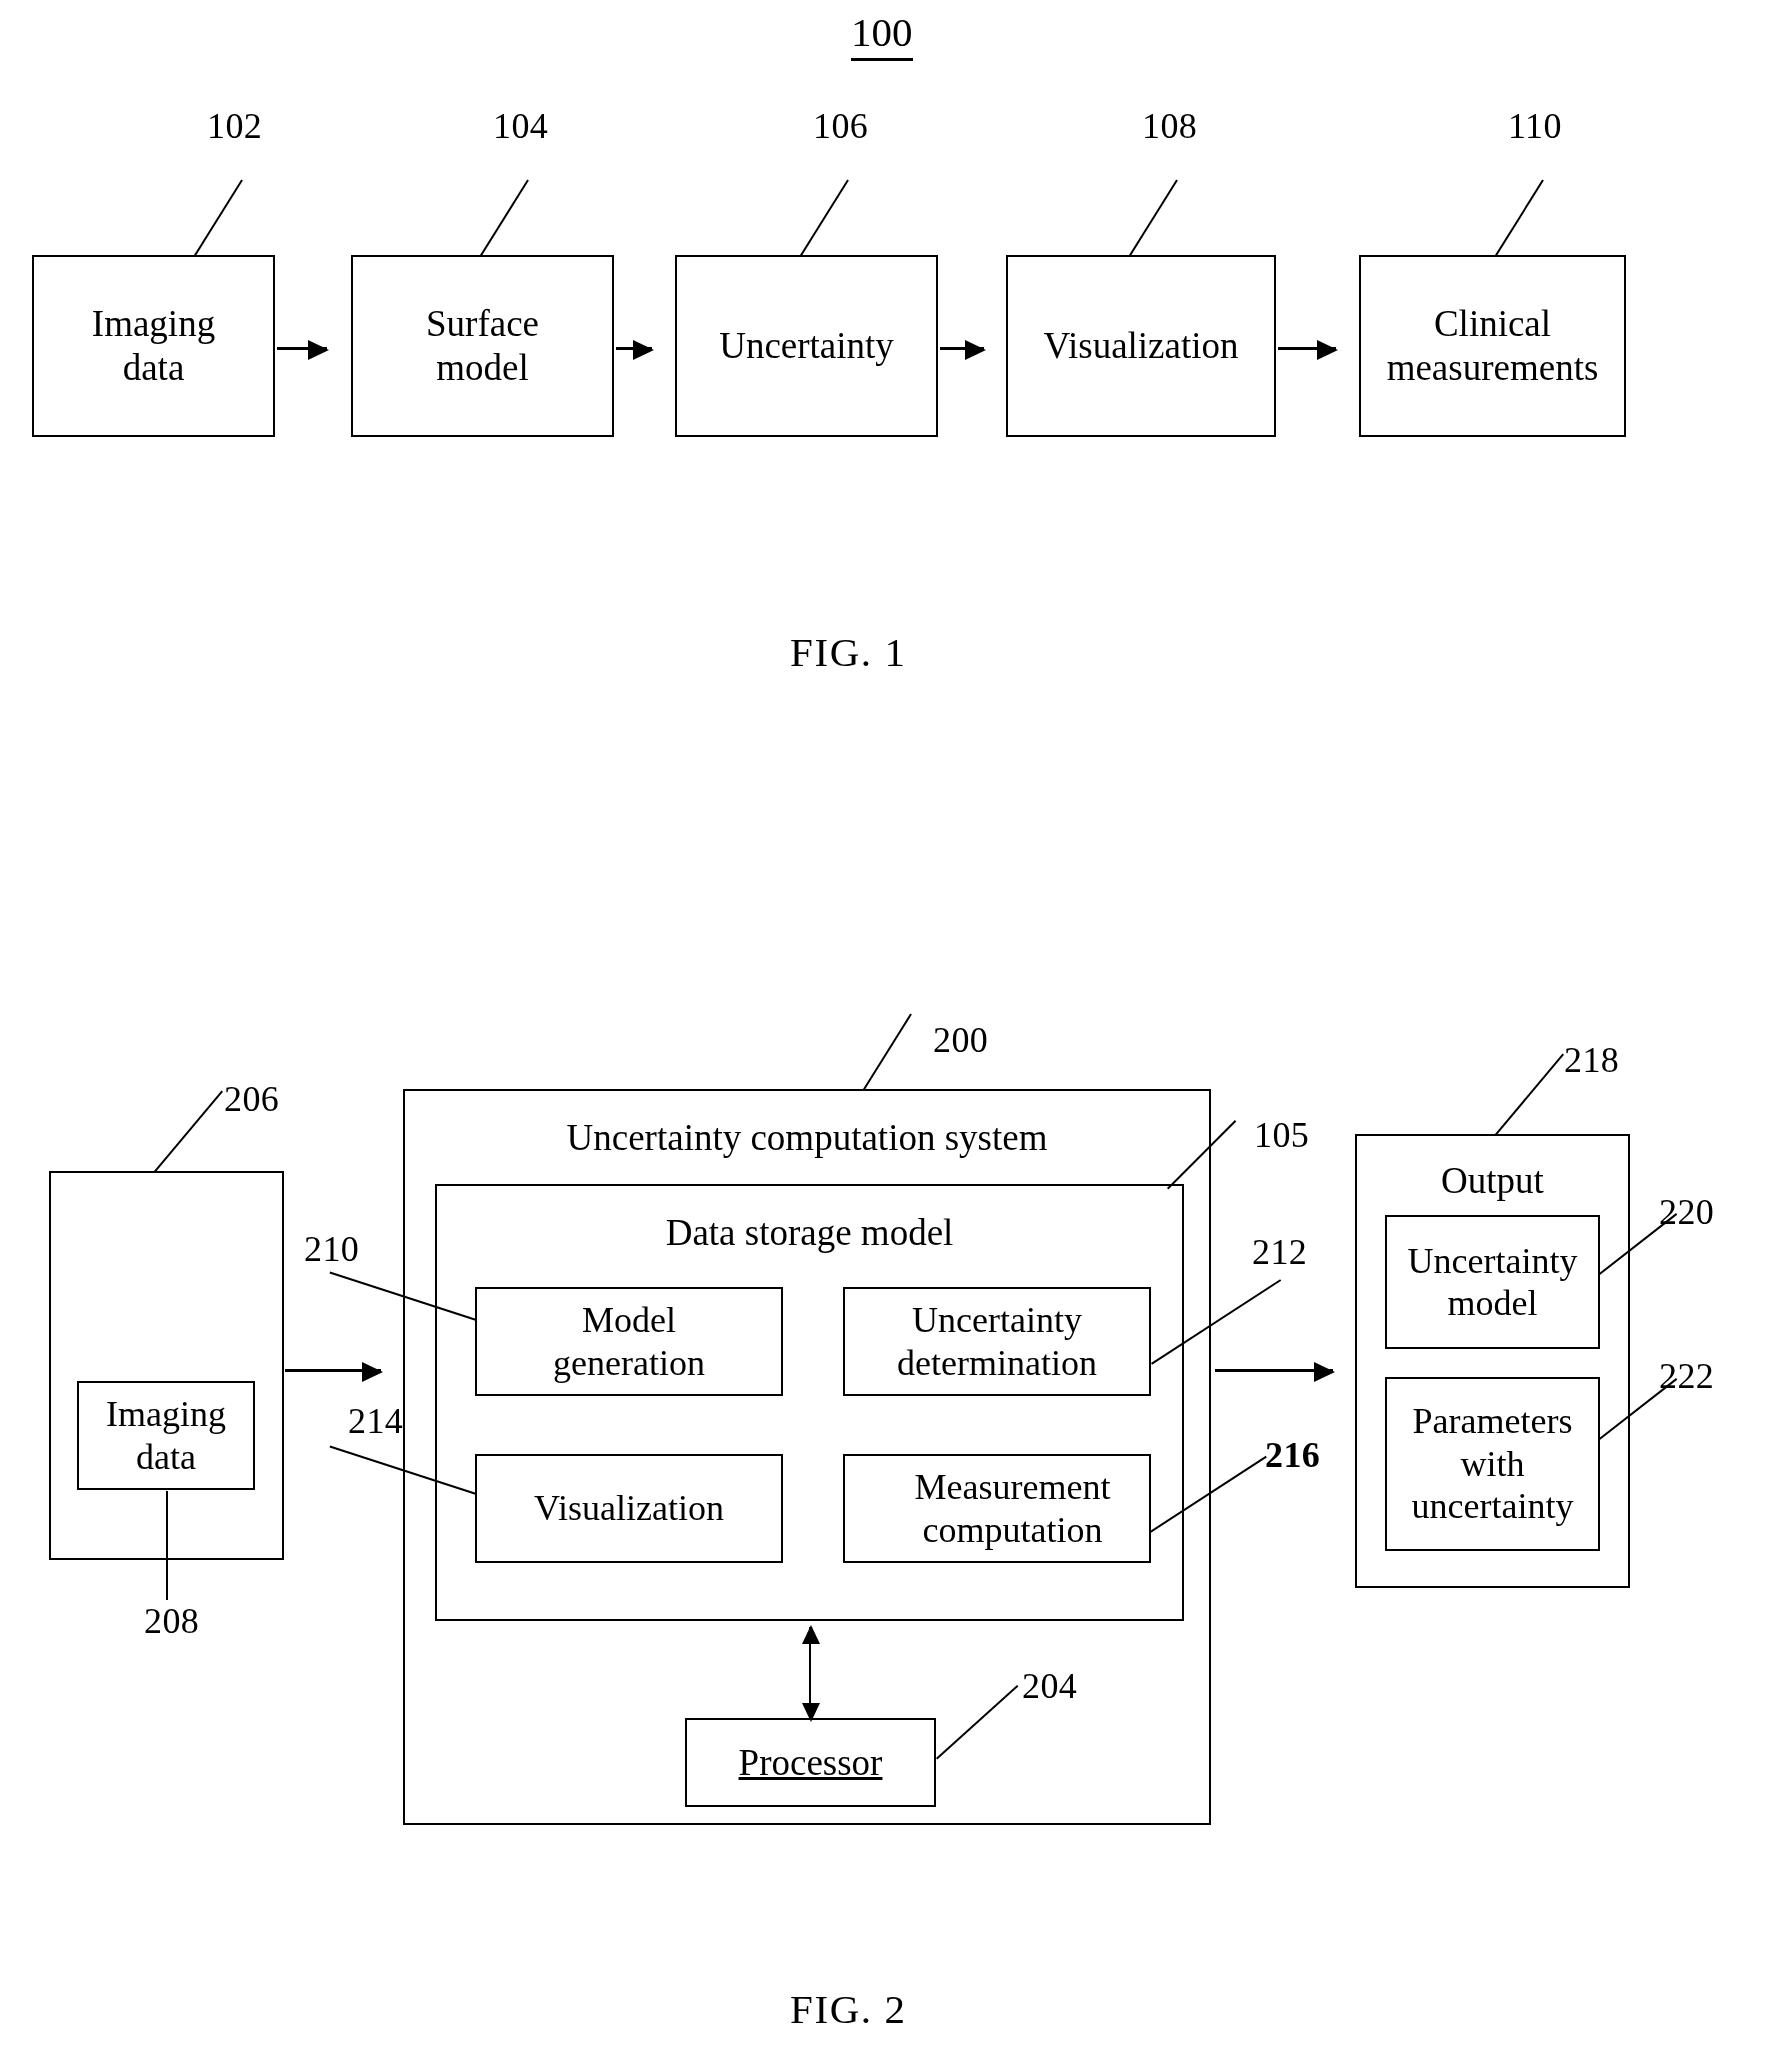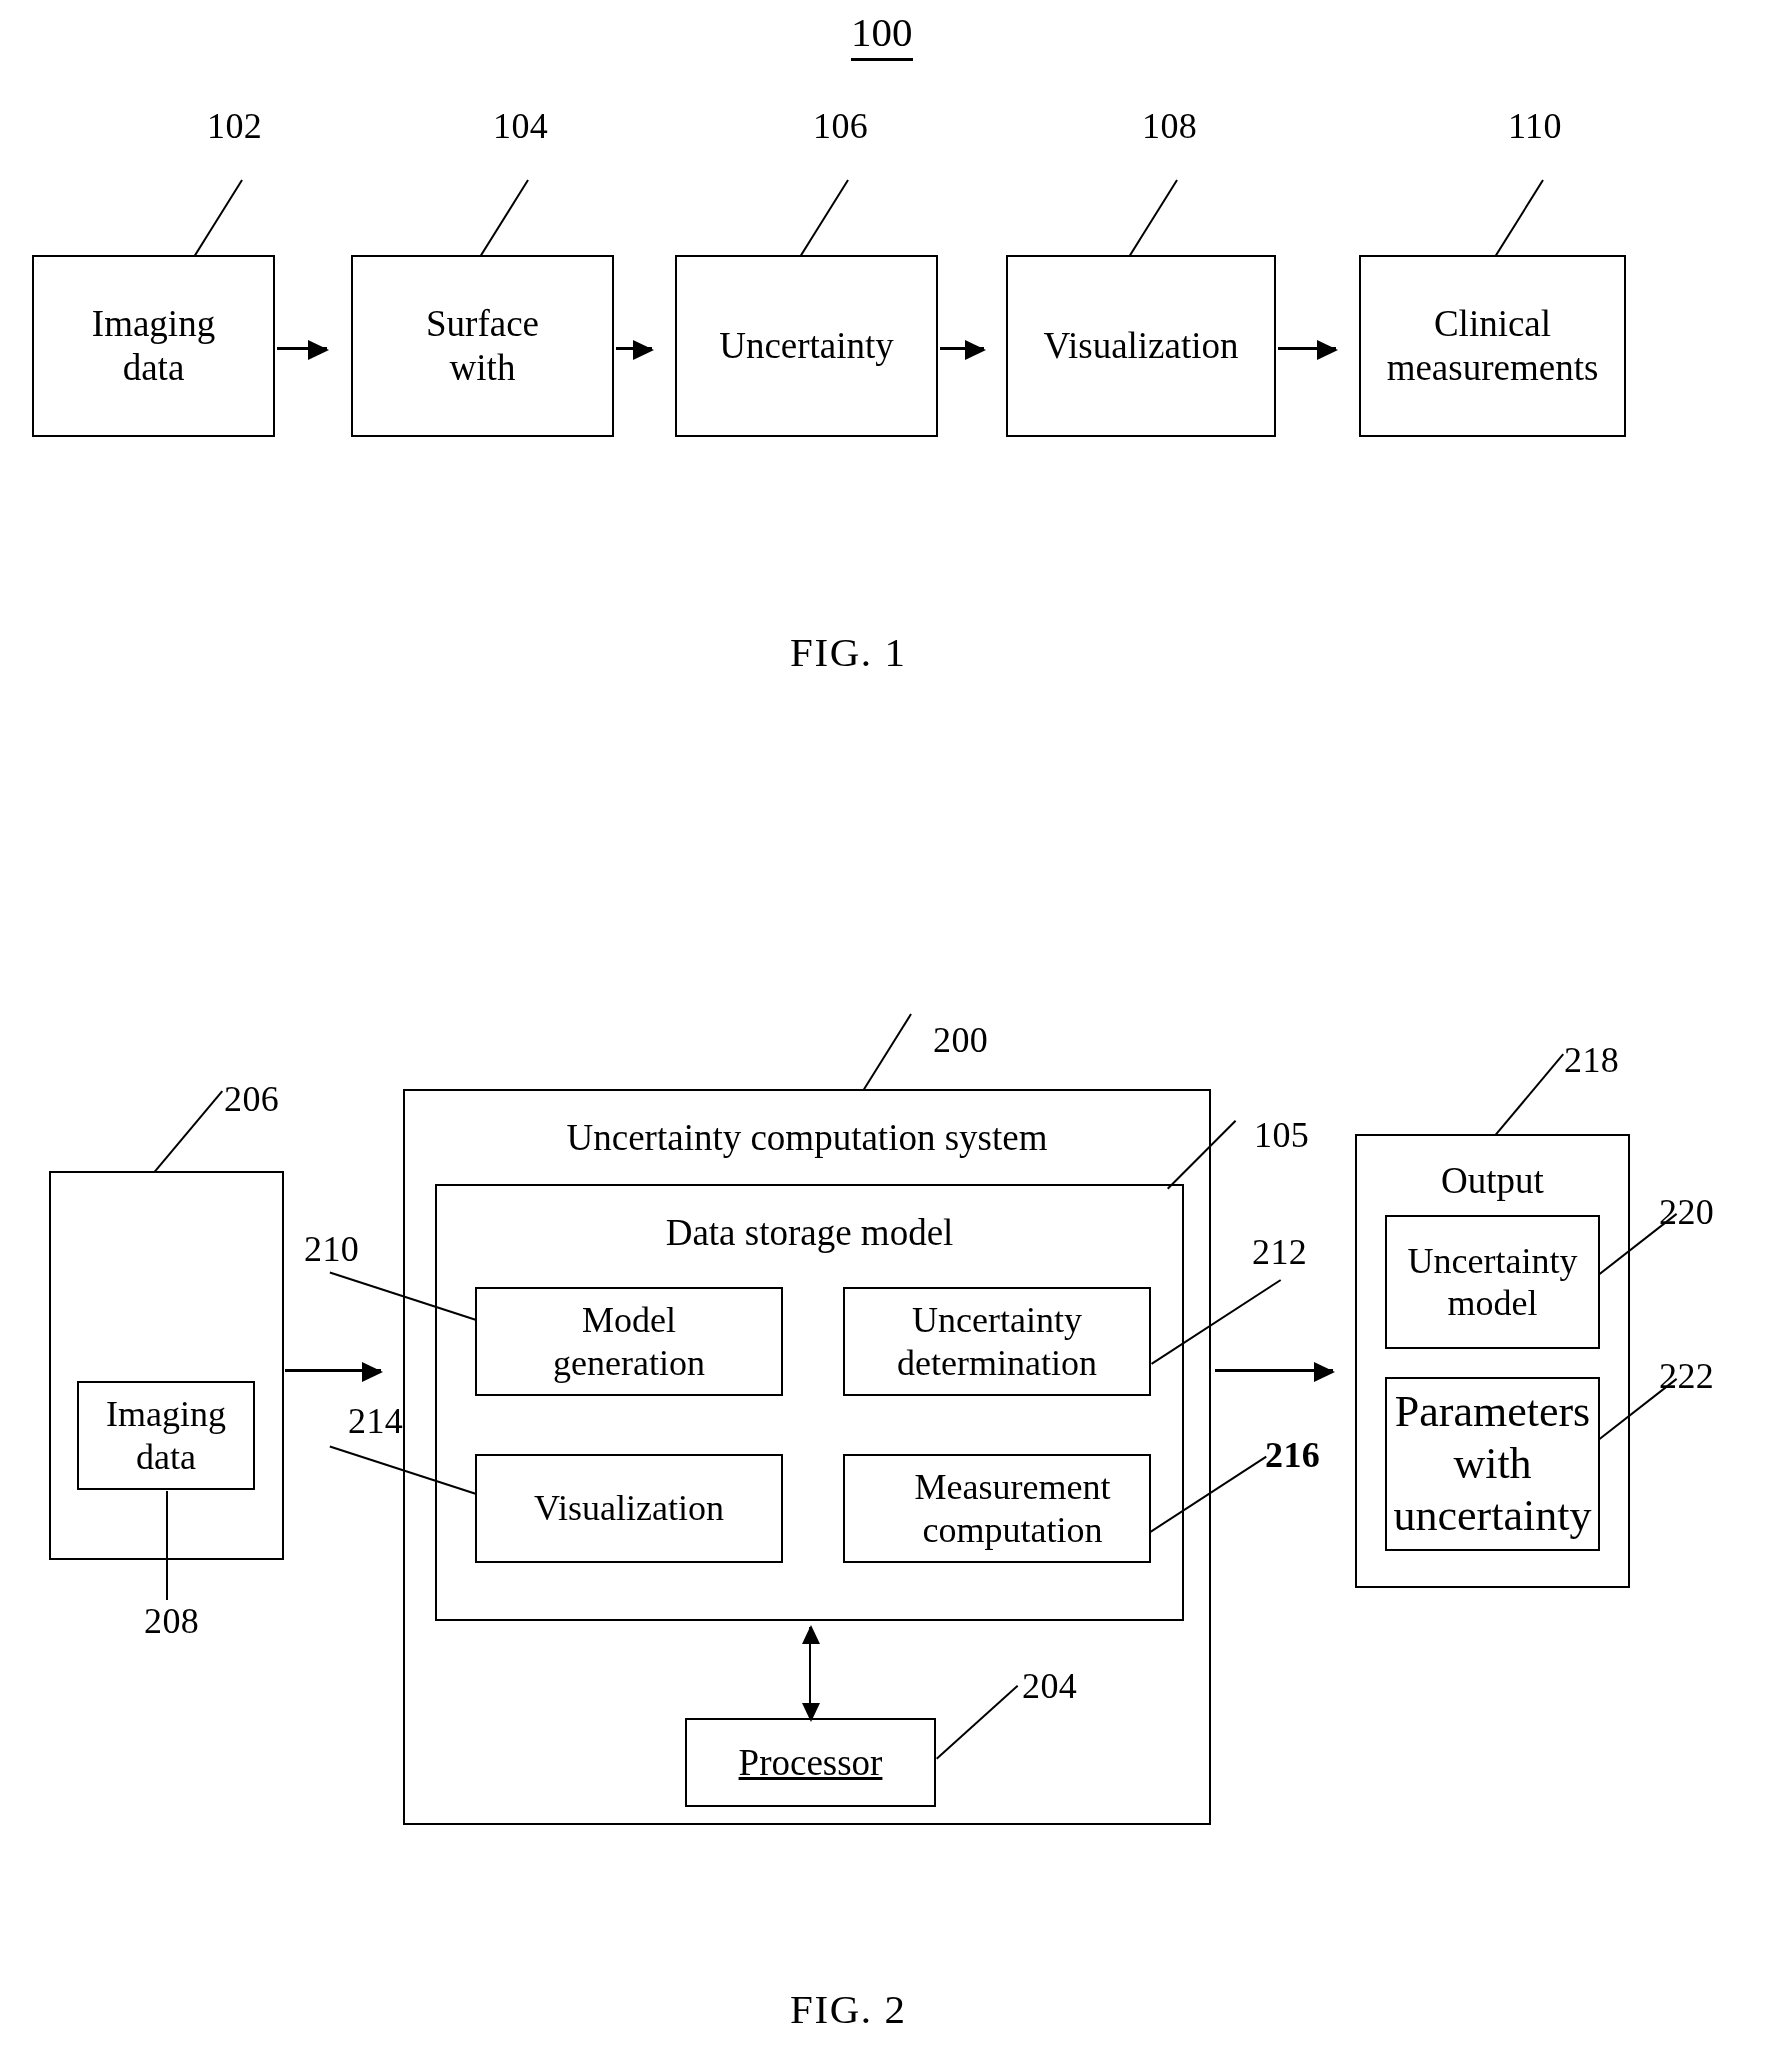--- a/index.html
+++ b/index.html
@@ -148,21 +148,21 @@
   <div class="leader" style="left:1495px; top:255px; width:89px; transform:rotate(-58deg);"></div>
   <div class="ref" style="left:1508px; top:105px;">110</div>
 
   <div class="box" style="left:32px; top:255px; width:243px; height:182px; font-size:37px;">
     <span class="box-label">Imaging
 data</span>
   </div>
 
   <div class="box" style="left:351px; top:255px; width:263px; height:182px; font-size:37px;">
     <span class="box-label">Surface
-with</span>
+model</span>
   </div>
 
   <div class="box" style="left:675px; top:255px; width:263px; height:182px; font-size:37px;">
     <span class="box-label">Uncertainty</span>
   </div>
 
   <div class="box" style="left:1006px; top:255px; width:270px; height:182px; font-size:37px;">
     <span class="box-label">Visualization</span>
   </div>
 
@@ -241,21 +241,21 @@
   <div class="leader" style="left:1495px; top:1134px; width:105px; transform:rotate(-50deg);"></div>
   <div class="ref" style="left:1564px; top:1039px;">218</div>
 
   <div class="box" style="left:1385px; top:1215px; width:215px; height:134px; font-size:36px;">
     <span class="box-label">Uncertainty
 model</span>
   </div>
   <div class="leader" style="left:1598px; top:1274px; width:99px; transform:rotate(-38deg);"></div>
   <div class="ref" style="left:1659px; top:1191px;">220</div>
 
-  <div class="box" style="left:1385px; top:1377px; width:215px; height:174px; font-size:44px;">
+  <div class="box" style="left:1385px; top:1377px; width:215px; height:174px; font-size:36px;">
     <span class="box-label">Parameters
 with
 uncertainty</span>
   </div>
   <div class="leader" style="left:1598px; top:1439px; width:99px; transform:rotate(-38deg);"></div>
   <div class="ref" style="left:1659px; top:1355px;">222</div>
 
   <div class="arrow-h" style="left:1215px; top:1369px; width:118px;"></div>
 
   <div class="fig-caption" style="left:790px; top:1985px;">FIG. 2</div>

